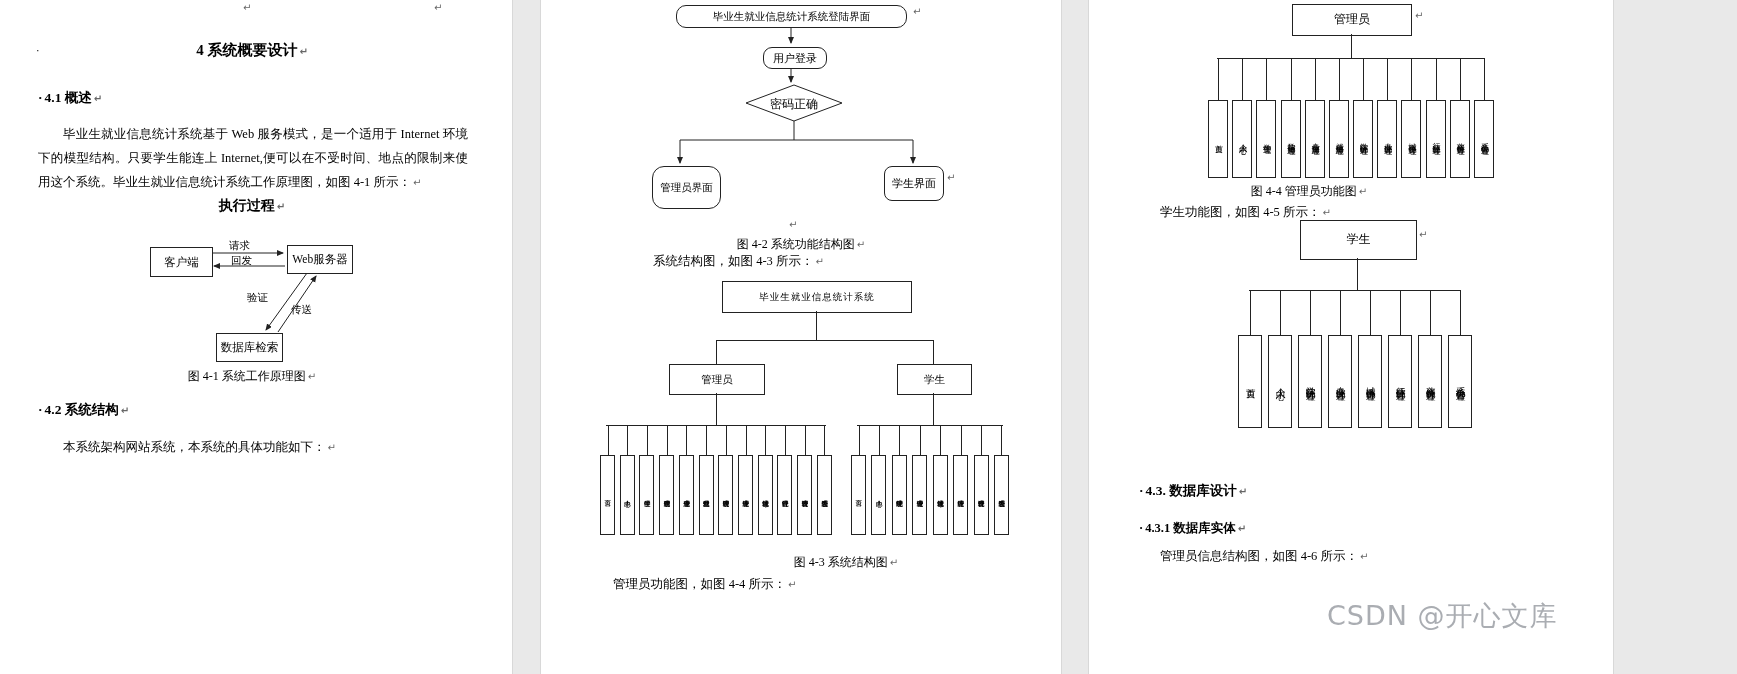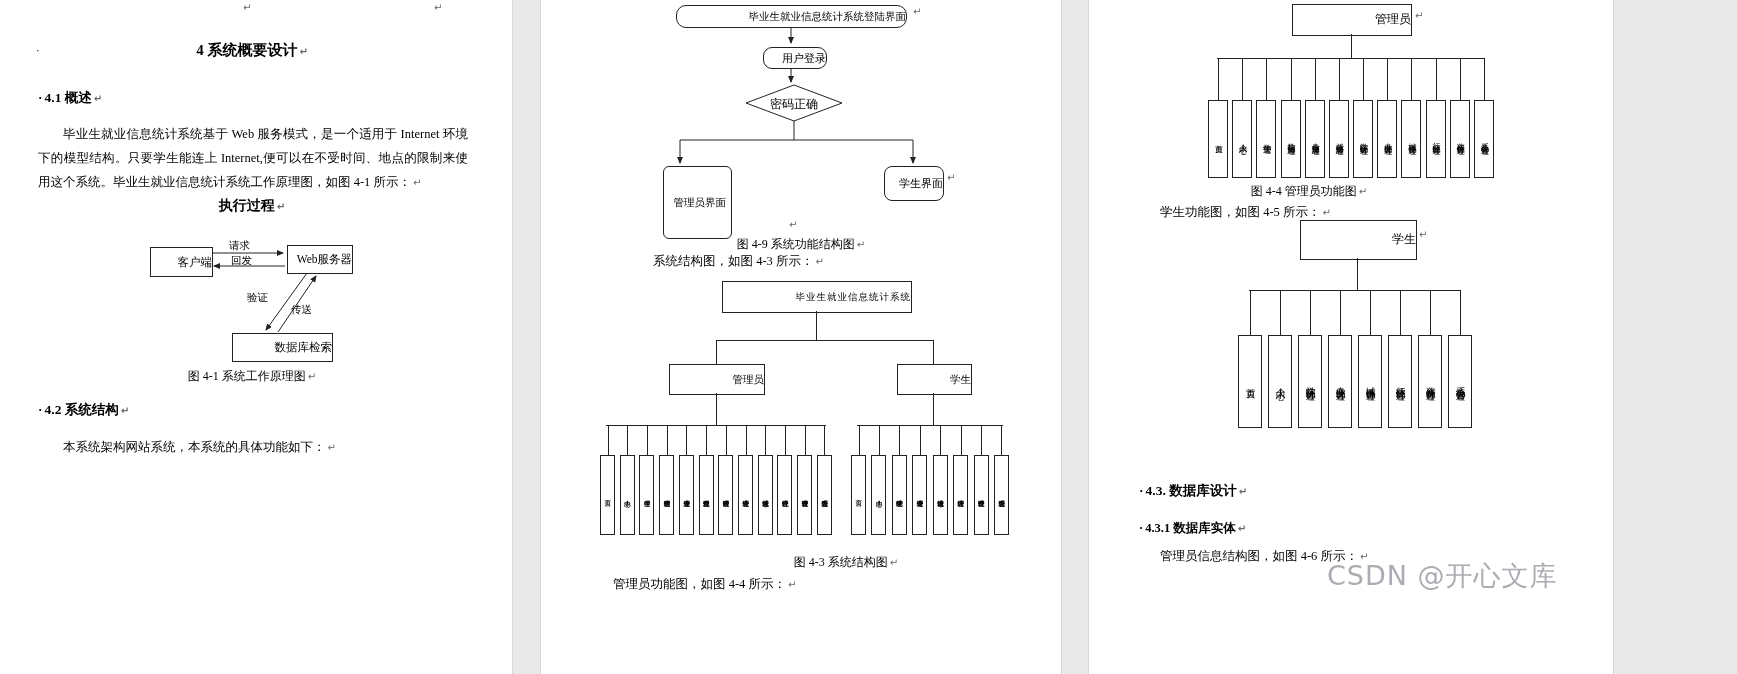--- a/index.html
+++ b/index.html
@@ -8,21 +8,21 @@
   .page{position:absolute;top:0;height:674px;background:#fff;box-shadow:0 0 0 1px #d8d8d8;}
   #page1{left:0;width:512px;}
   #page2{left:541px;width:520px;}
   #page3{left:1089px;width:524px;}
   .overlay{position:absolute;left:0;top:0;pointer-events:none;}
   .txt{position:absolute;font-size:12.5px;line-height:1.45;}
   .center{text-align:center;}
   .bold{font-weight:bold;}
   .cap{font-size:12px;}
   .dbox{position:absolute;border:1px solid #222;background:#fff;display:flex;align-items:center;
-        justify-content:flex-end;text-align:center;font-size:11.5px;line-height:1.3;}
+        justify-content:center;text-align:center;font-size:11.5px;line-height:1.3;}
   .rnd{border-radius:10px;}
   .vline{position:absolute;width:0;border-left:1px solid #222;}
   .hline{position:absolute;height:0;border-top:1px solid #222;}
   .kids{position:absolute;display:flex;justify-content:space-between;}
   .kids .bus{position:absolute;border-top:1px solid #222;}
   .kid{position:relative;border:1px solid #222;background:#fff;display:flex;align-items:center;justify-content:center;
        writing-mode:vertical-rl;text-orientation:upright;line-height:1;}
   .kid::before{content:"";position:absolute;left:50%;width:0;border-left:1px solid #222;}
   .k-p2 .kid{width:13px;font-size:6.5px;letter-spacing:0;}
   .k-p2 .kid::before{top:-30px;height:30px;}
@@ -31,21 +31,21 @@
   .k-p3a .kid::before{top:-42px;height:42px;}
   .k-p3a .bus{top:-42px;left:9px;right:9px;}
   .k-p3b .kid{width:22px;font-size:9.5px;letter-spacing:1px;}
   .k-p3b .kid::before{top:-45px;height:45px;}
   .k-p3b .bus{top:-45px;left:11px;right:11px;}
   .pm{font-family:"DejaVu Sans",sans-serif;font-size:10px;color:#666;margin-left:2px;}
   .pmark{position:absolute;font-family:"DejaVu Sans",sans-serif;font-size:10px;color:#666;}
   .blt{margin-right:2px;}
   .lbl{position:absolute;font-size:10.5px;}
   .wm{position:absolute;font-family:"DejaVu Sans","Liberation Sans",sans-serif;font-size:27px;
-      color:#aaadb2;letter-spacing:1px;white-space:nowrap;}
+      color:#aaadb2;letter-spacing:1px;white-space:nowrap;margin-top:40px;}
 </style>
 </head>
 <body>
 
 <div class="page" id="page1">
   <svg class="overlay" width="512" height="400">
     <defs>
       <marker id="ah" markerWidth="8" markerHeight="8" refX="6" refY="3" orient="auto" markerUnits="userSpaceOnUse">
         <path d="M0,0 L7,3 L0,6 Z" fill="#222"></path>
       </marker>
@@ -75,21 +75,21 @@
   <div class="txt center bold" style="left:38px;top:196px;width:428px;font-size:14px;">
     <span>执行过程</span><span class="pm">↵</span>
   </div>
 
   <div class="dbox" style="left:150px;top:247px;width:61px;height:28px;">
     <span>客户端</span>
   </div>
   <div class="dbox" style="left:287px;top:245px;width:64px;height:27px;">
     <span>Web服务器</span>
   </div>
-  <div class="dbox" style="left:232px;top:333px;width:65px;height:27px;padding-left:34px;">
+  <div class="dbox" style="left:216px;top:333px;width:65px;height:27px;">
     <span>数据库检索</span>
   </div>
   <span class="lbl" style="left:229px;top:239px;">请求</span>
   <span class="lbl" style="left:231px;top:254px;">回发</span>
   <span class="lbl" style="left:247px;top:291px;">验证</span>
   <span class="lbl" style="left:291px;top:303px;">传送</span>
 
   <div class="txt center cap" style="left:38px;top:368px;width:428px;">
     <span>图 4-1  系统工作原理图</span><span class="pm">↵</span>
   </div>
@@ -123,31 +123,31 @@
     <span>毕业生就业信息统计系统登陆界面</span>
   </div>
   <span class="pmark" style="left:372px;top:6px;">↵</span>
 
   <div class="dbox rnd" style="left:222px;top:47px;width:62px;height:20px;font-size:11px;border-radius:9px;">
     <span>用户登录</span>
   </div>
 
   <div class="txt center" style="left:205px;top:96px;width:96px;font-size:12px;">密码正确</div>
 
-  <div class="dbox rnd" style="left:111px;top:166px;width:57px;height:41px;font-size:10.5px;border-radius:6px;padding:15px 5px;line-height:1.5;margin-left:11px;">
+  <div class="dbox rnd" style="left:111px;top:166px;width:57px;height:41px;font-size:10.5px;border-radius:12px;padding:0 5px;line-height:1.5;">
     <span>管理员界面</span>
   </div>
   <div class="dbox rnd" style="left:343px;top:166px;width:58px;height:33px;font-size:11px;border-radius:8px;">
     <span>学生界面</span>
   </div>
   <span class="pmark" style="left:406px;top:172px;">↵</span>
   <span class="pmark" style="left:248px;top:219px;">↵</span>
 
   <div class="txt center cap" style="left:0;top:236px;width:520px;">
-    <span>图 4-9 系统功能结构图</span><span class="pm">↵</span>
+    <span>图 4-2 系统功能结构图</span><span class="pm">↵</span>
   </div>
 
   <div class="txt" style="left:72px;top:252px;margin-left:40px;">
     <span>系统结构图，如图 4-3 所示：</span><span class="pm">↵</span>
   </div>
 
   <div class="dbox" style="left:181px;top:281px;width:188px;height:30px;font-size:9.5px;letter-spacing:1px;">
     <span>毕业生就业信息统计系统</span>
   </div>
   <div class="vline" style="left:275px;top:311px;height:29px;"></div>

